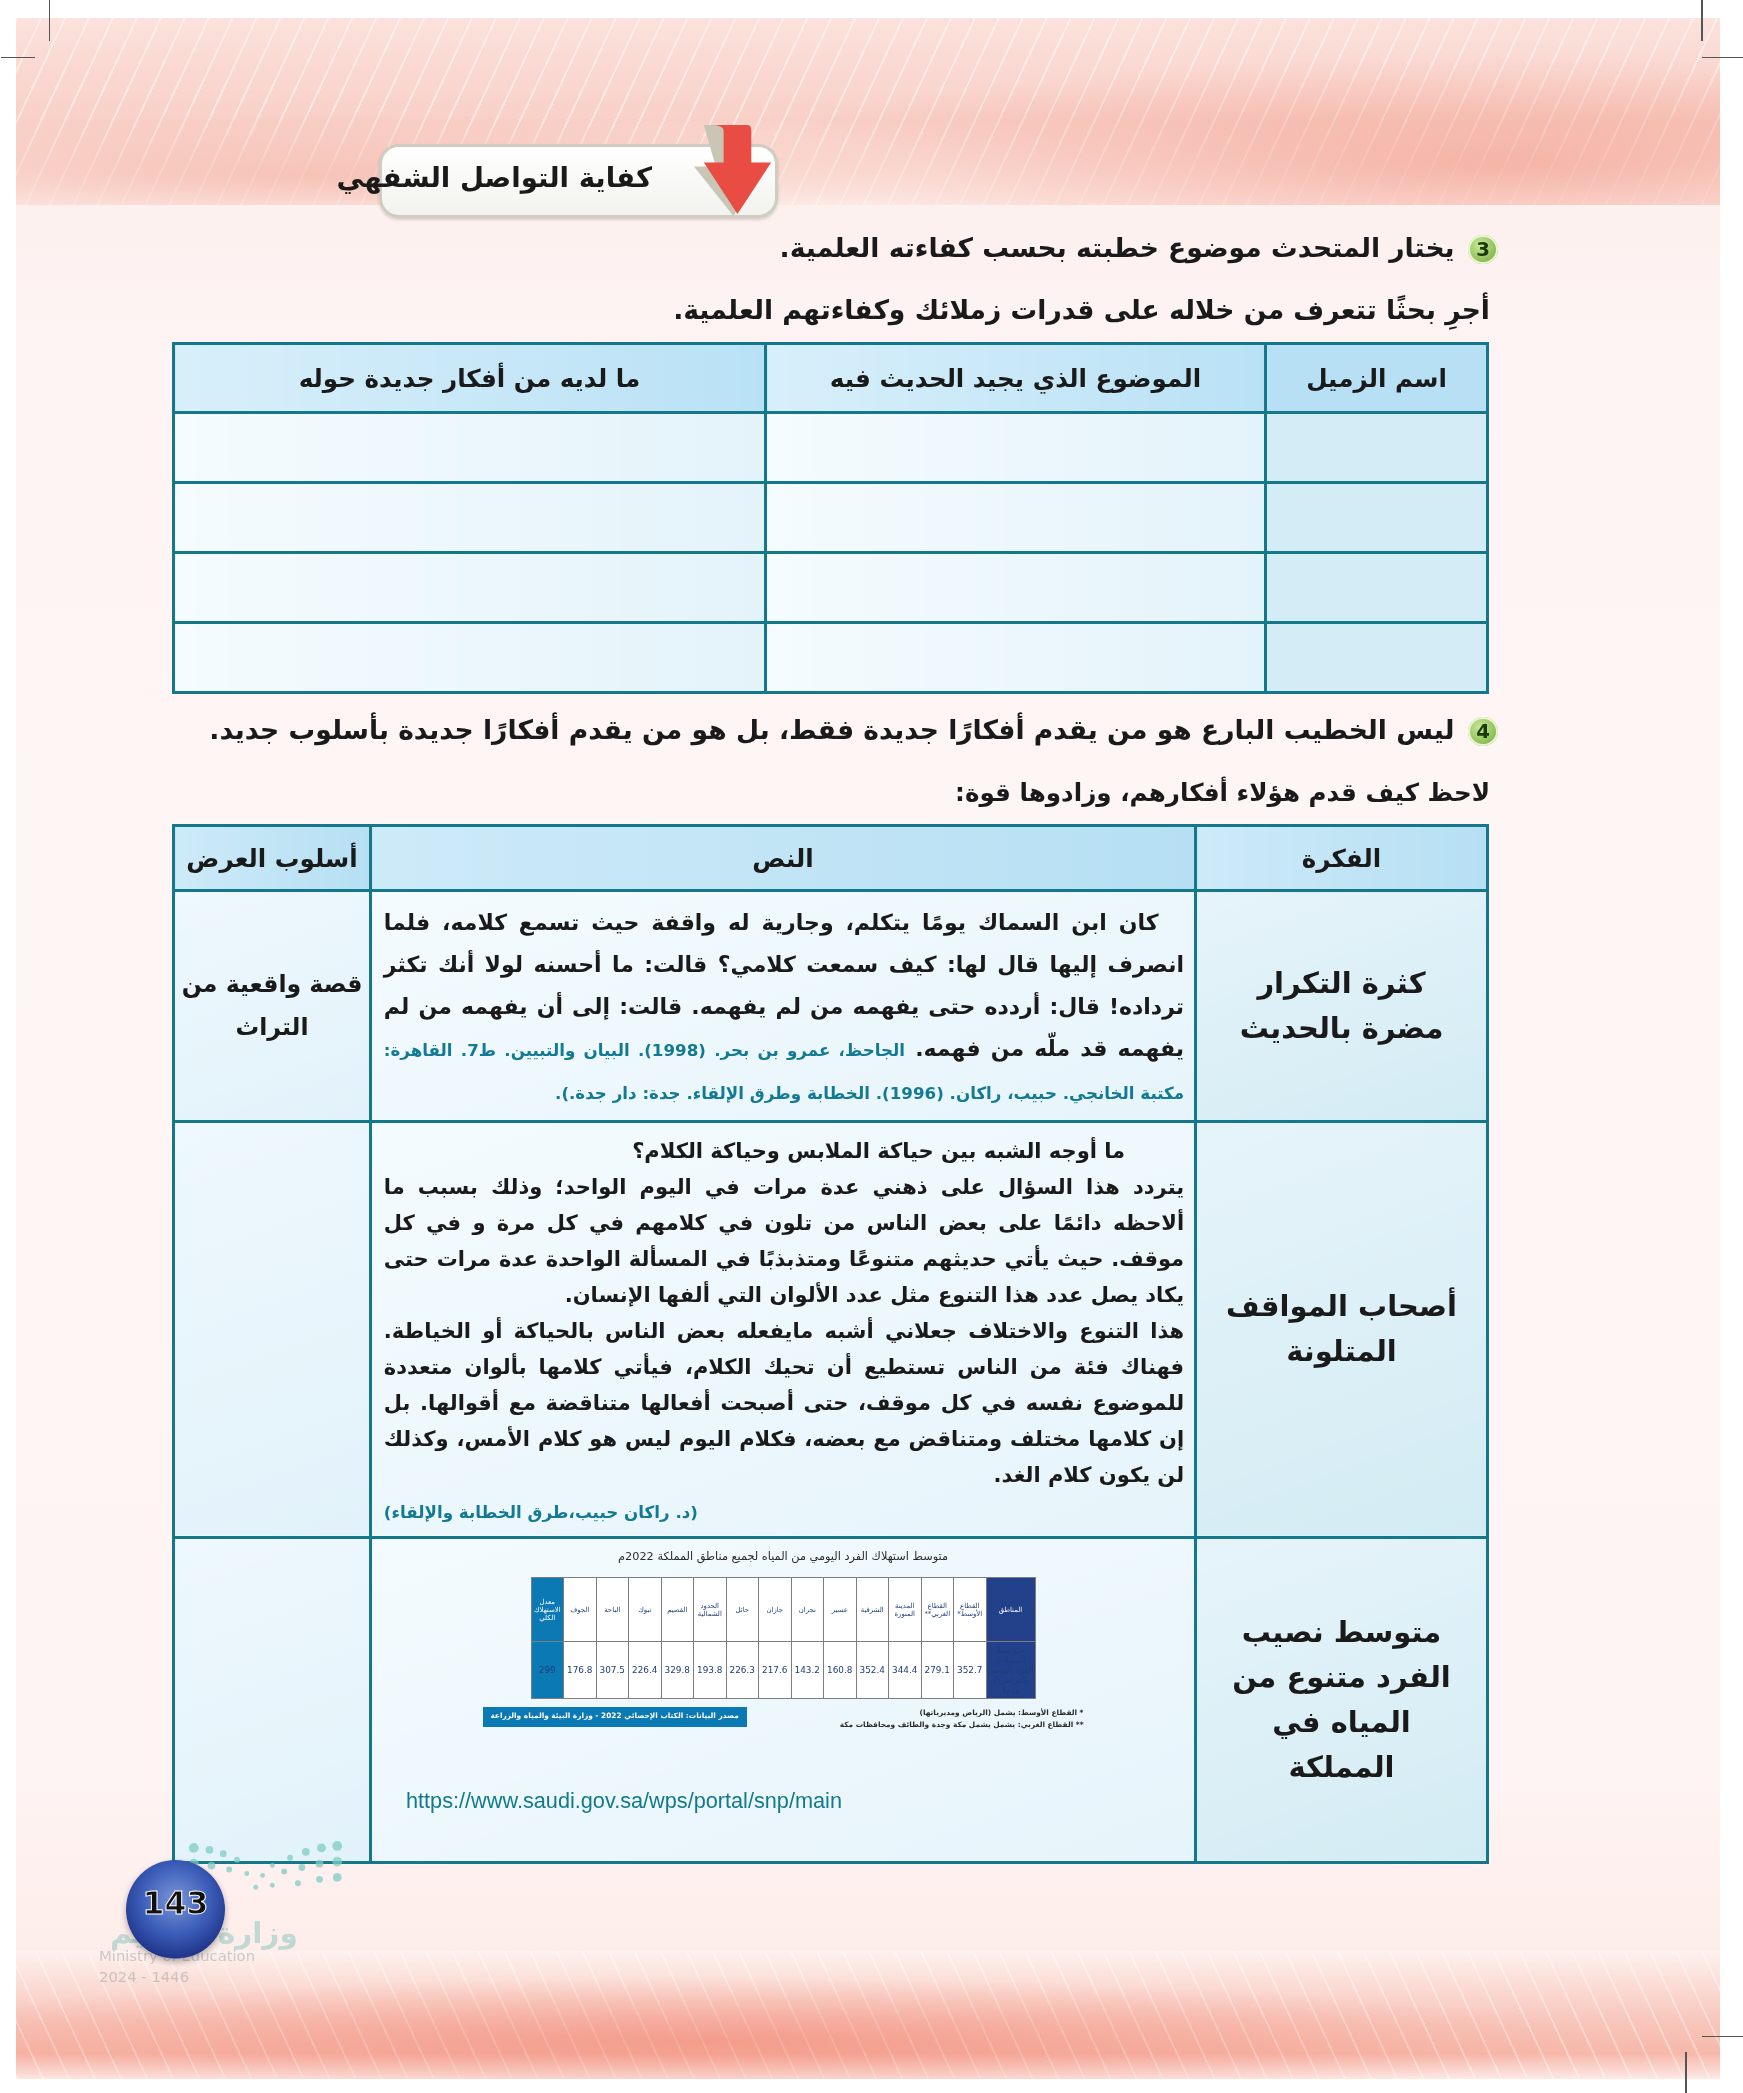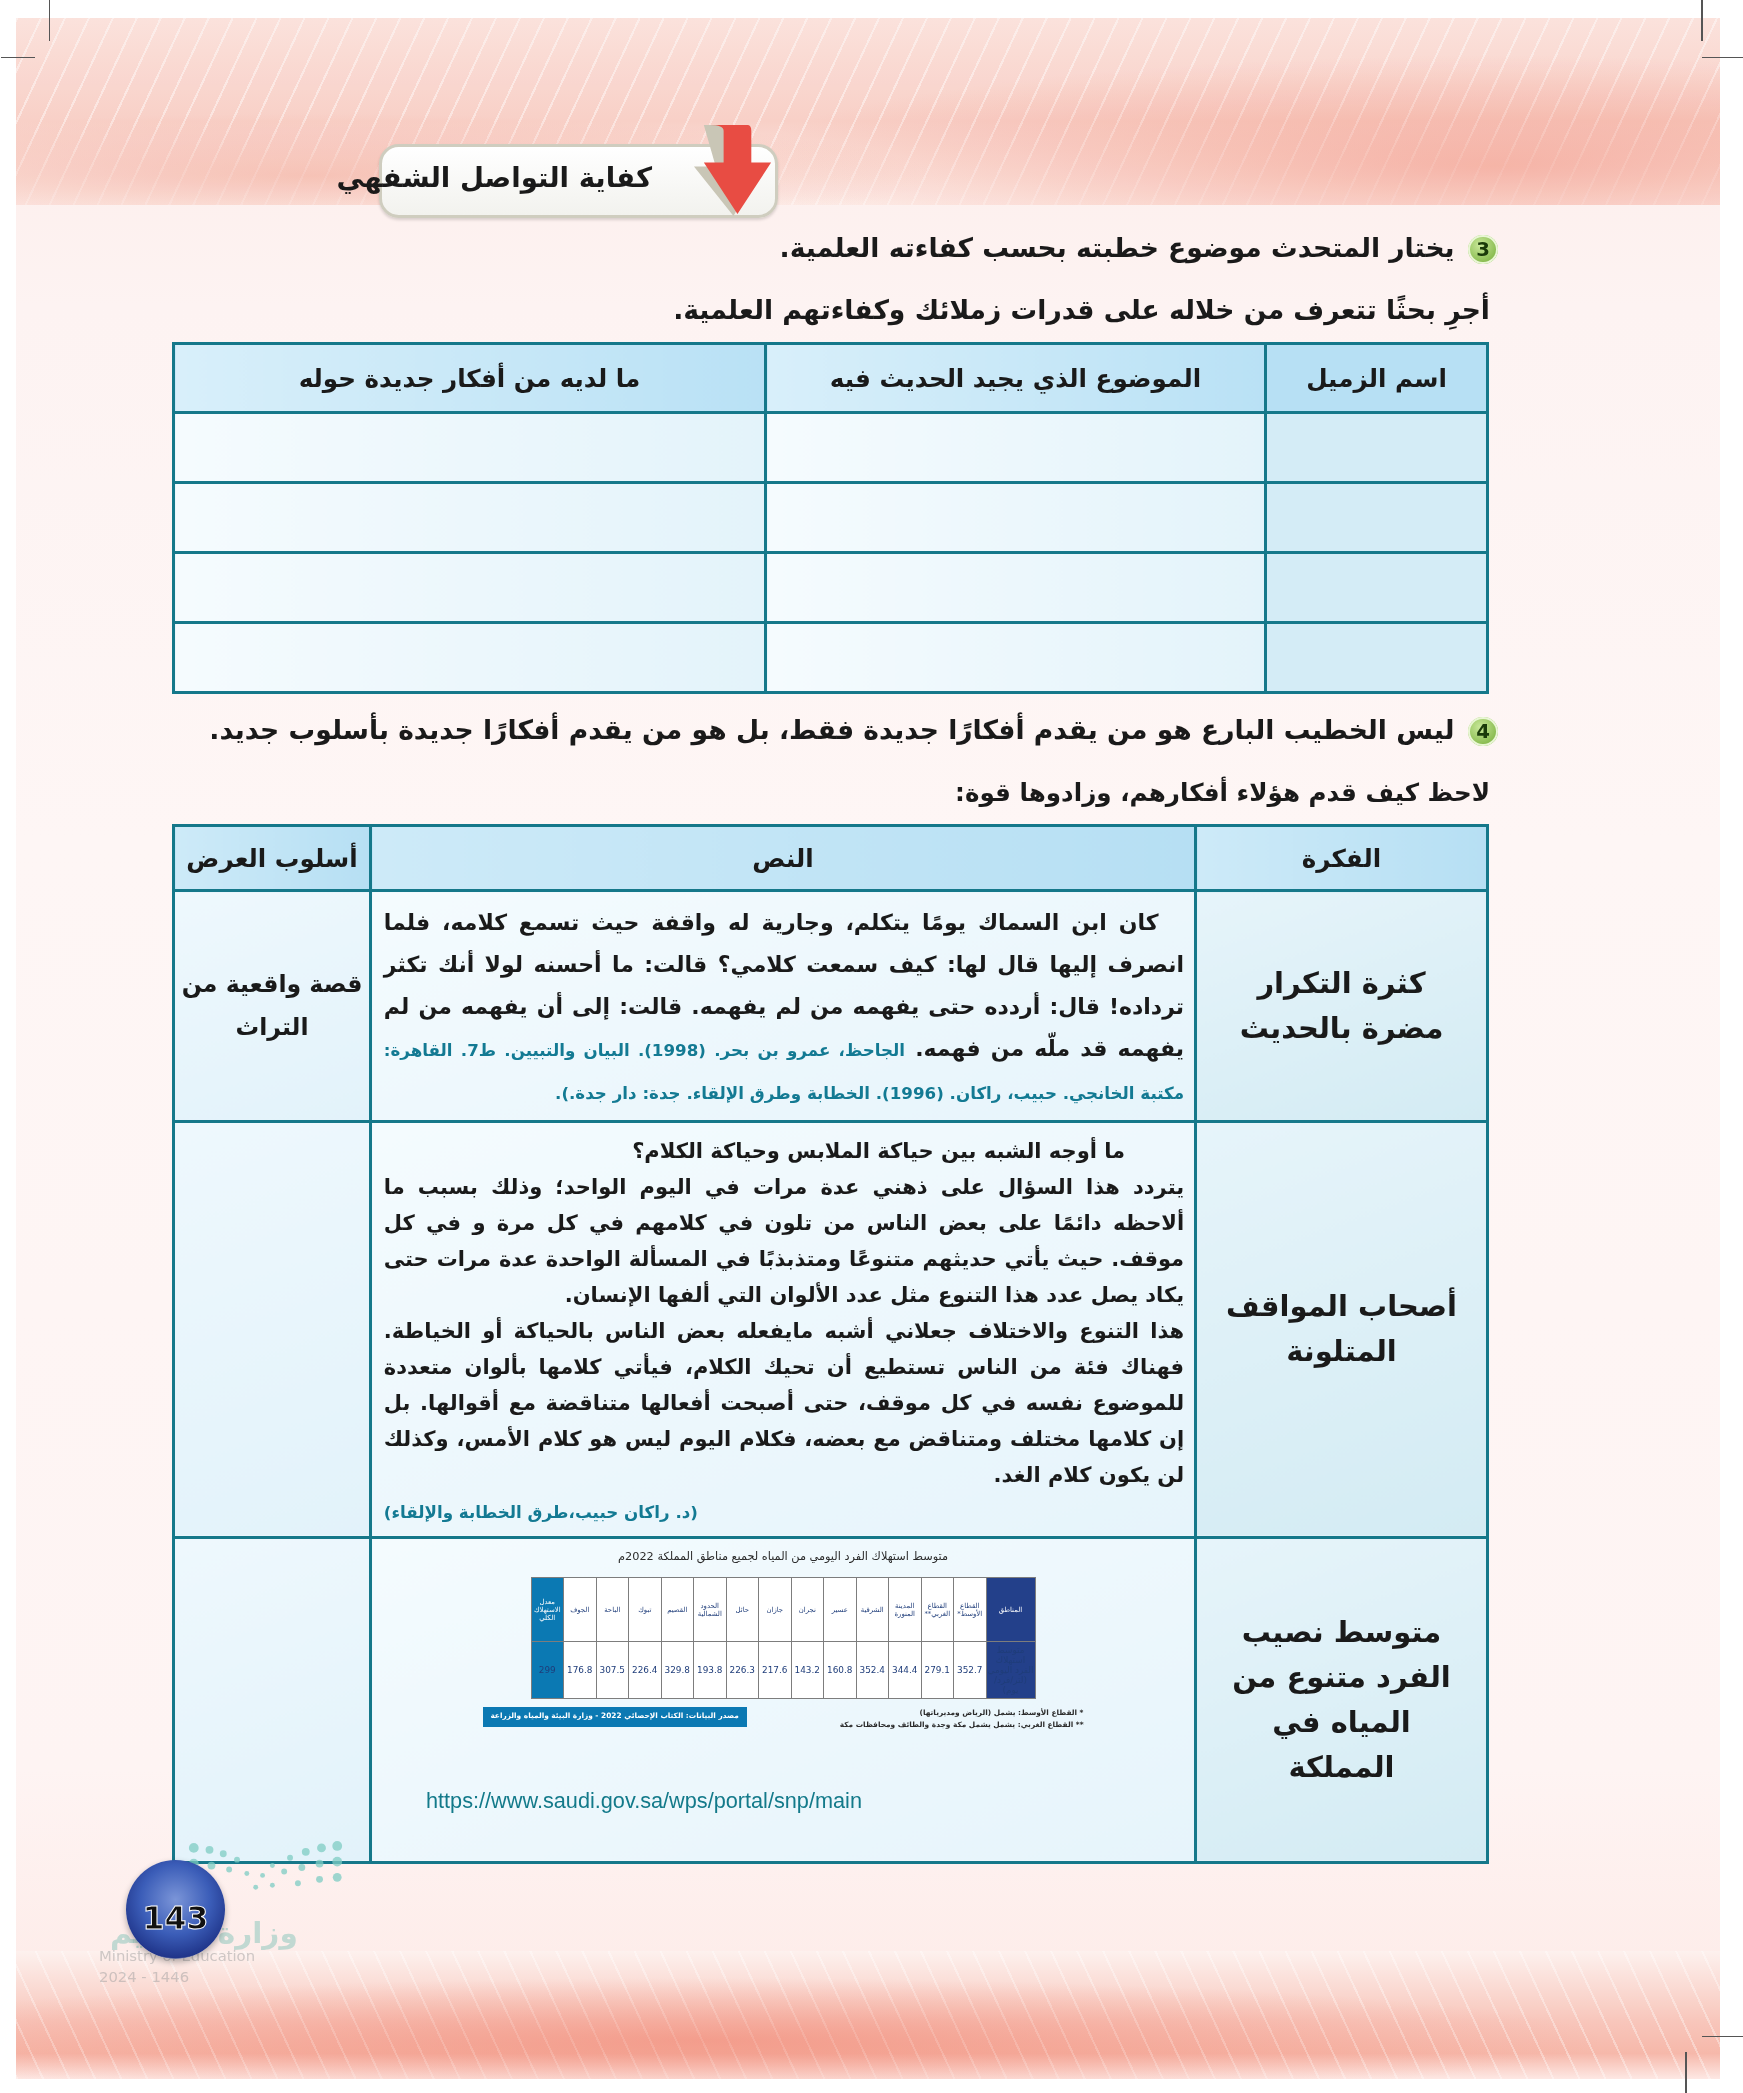--- a/index.html
+++ b/index.html
@@ -87,30 +87,30 @@
   .wtitle { text-align: center; font-size: 11.3px; font-weight: normal; color: #2b2b2b; margin: 11.8px 0 13.8px; }
   .wt { position: relative; border-collapse: collapse; margin: 0 auto 0 auto; direction: rtl; }
   .wt td { border: 1px solid #7d7d7d; width: 32.5px; text-align: center; font-size: 6.9px; color: #1f3d7a; font-weight: normal; background: #ffffff; padding: 2px 1px; }
   .wt tr.h td { height: 64px; }
   .wt tr.v td { height: 57px; font-size: 8.9px; color: #1f3d7a; }
   .wt td.rowhead { background: #23408a; color: #ffffff; width: 49px; font-size: 6.9px; }
   .wt td.total { background: #0b79b3; color: #ffffff; }
   .wnotes { display: flex; justify-content: space-between; direction: rtl; width: 601px; margin: 7.9px auto 0; }
   .wnotes .notes { font-size: 7.4px; color: #2b2b2b; line-height: 11.8px; font-weight: bold; }
   .wnotes .source { background: #0b79b3; color: #ffffff; font-size: 7.4px; padding: 3.9px 7.9px; height: 19.7px; font-weight: bold; white-space: nowrap; }
-  .wurl { direction: ltr; color: #137a8a; font-family: "Liberation Sans", sans-serif; font-size: 21.7px; margin: 57px 0 0 54px; text-align: left; }
+  .wurl { direction: ltr; color: #137a8a; font-family: "Liberation Sans", sans-serif; font-size: 21.7px; margin: 57px 0 0 34px; text-align: left; }
 
   
   .pagenum {
     position: absolute; left: 126px; top: 1860px; width: 99px; height: 99px; border-radius: 50%;
     background: radial-gradient(circle at 50% 40%, #7b95d8 0%, #3b5db8 45%, #20358a 75%, #bfbfbf 78%, #ffffff 86%, #9a9a9a 100%);
     box-shadow: 0 3px 5.9px rgba(0,0,0,.3);
   }
   .pagenum span {
-    position: absolute; left: 0; right: 0; top: 40px; text-align: center; font-size: 31.5px; font-weight: bold;
+    position: absolute; left: 0; right: 0; top: 25px; text-align: center; font-size: 31.5px; font-weight: bold;
     color: #111; -webkit-text-stroke: 1px #fff; font-family: "DejaVu Sans", sans-serif;
   }
   .moe-dots { position: absolute; left: 182px; top: 1840px; width: 167px; height: 59px; }
   .moe-text { position: absolute; left: 110px; top: 1916px; color: rgba(120,190,180,.45); font-size: 29.6px; font-weight: bold; }
   .moe-en { position: absolute; left: 99px; top: 1947px; color: rgba(160,160,160,.5); font-size: 14.8px; direction: ltr; }
   .moe-year { position: absolute; left: 99px; top: 1968px; color: rgba(160,160,160,.5); font-size: 14.8px; direction: ltr; }
 </style>
 </head>
 <body>
 

